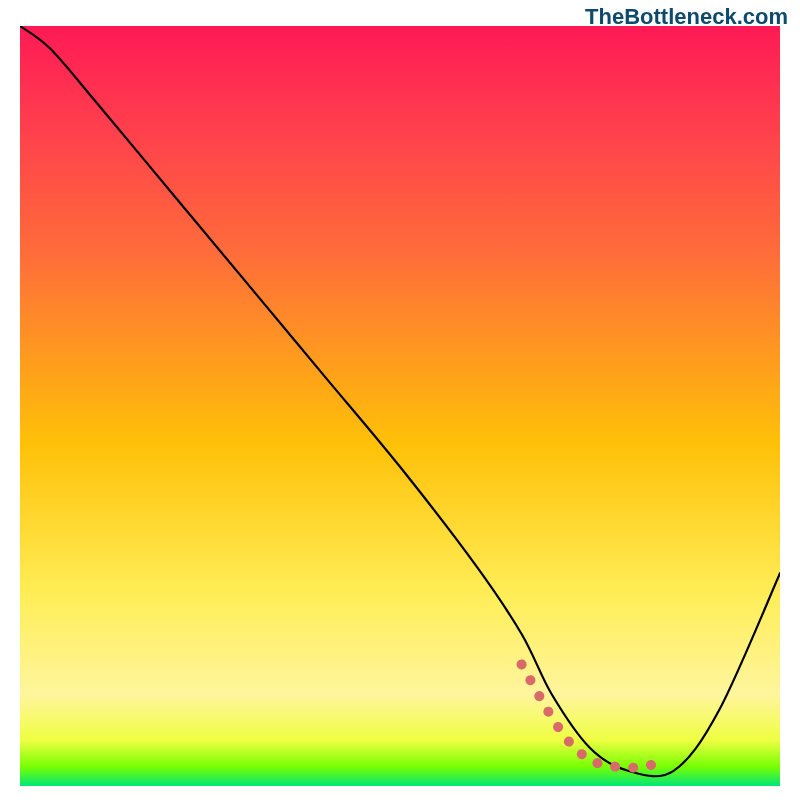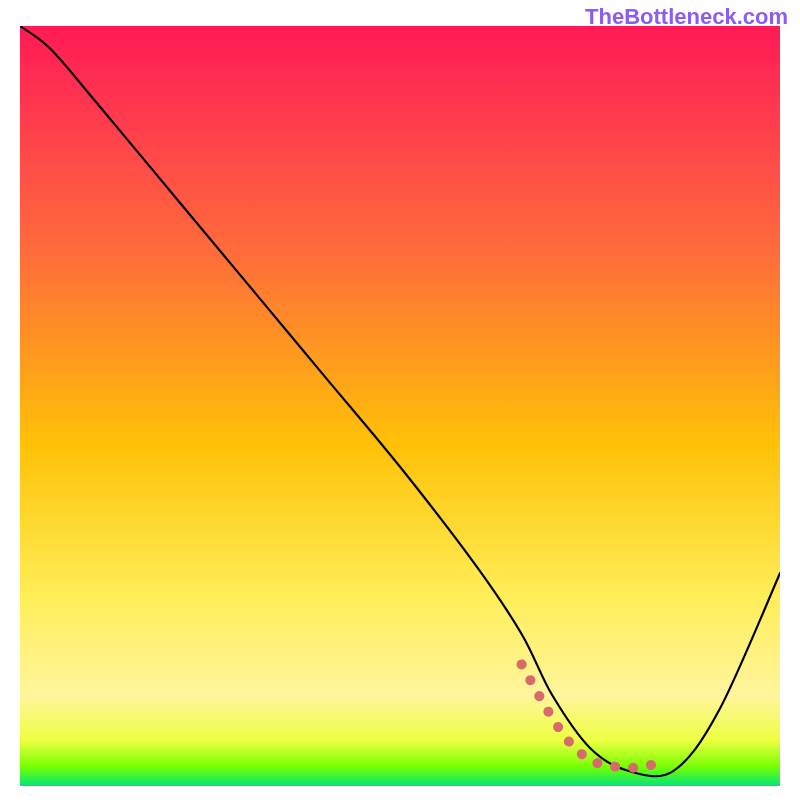--- a/index.html
+++ b/index.html
@@ -13,21 +13,21 @@
     width: 800px;
     height: 800px;
     background: #ffffff;
   }
   .watermark {
     position: absolute;
     top: 4px;
     right: 12px;
     font-size: 22px;
     font-weight: 600;
-    color: #8b5cf6;
+    color: #0c4a6e;
     font-family: Arial, Helvetica, sans-serif;
     z-index: 10;
   }
   .plot-area {
     position: absolute;
     left: 20px;
     top: 26px;
     width: 760px;
     height: 760px;
     overflow: hidden;

